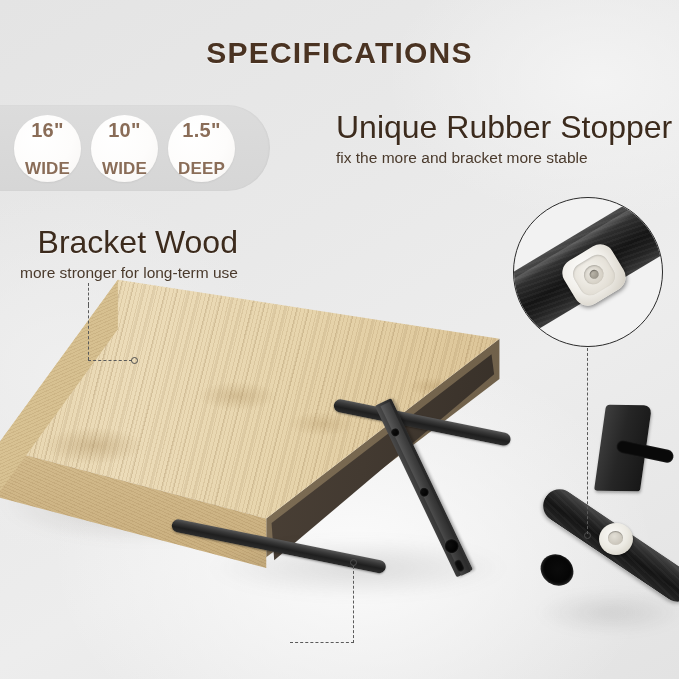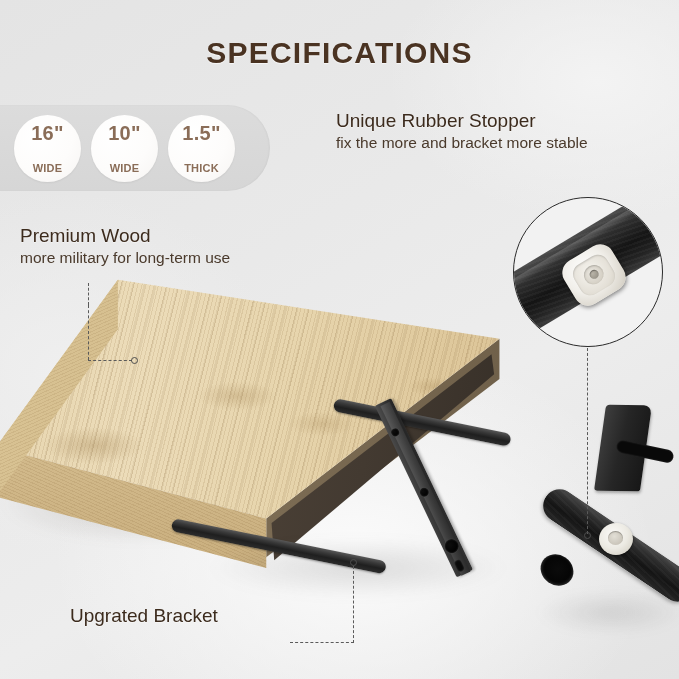--- a/index.html
+++ b/index.html
@@ -41,28 +41,29 @@
     width:67px;height:67px;border-radius:50%;
     background:radial-gradient(circle at 36% 30%,#ffffff 0%,#fdfcfb 55%,#f6f4f2 100%);
     display:flex;flex-direction:column;align-items:center;justify-content:center;
     box-shadow:0 1px 2px rgba(0,0,0,.06);
     flex:0 0 auto;
   }
   .badge .val{
     font-size:20px;font-weight:bold;color:#8a6d58;line-height:1;letter-spacing:.3px;
   }
   .badge .unit{
-    font-size:11px;font-weight:bold;color:#8a6d58;line-height:1;margin-top:20px;letter-spacing:.2px;
+    font-size:17px;font-weight:bold;color:#8a6d58;line-height:1;margin-top:20px;letter-spacing:.2px;
   }
 
   
   .callout{position:absolute;}
   .callout .head{
-    font-size:19px;font-weight:500;color:#3c2b1d;line-height:1.12;
+    font-size:32px;font-weight:500;color:#3c2b1d;line-height:1.12;
     text-shadow:0 1px 1px rgba(255,255,255,.55);
+    text-align:right;
   }
   .callout .sub{
     font-size:15.5px;color:#4a3a2c;line-height:1.2;margin-top:3px;
   }
 
   #co-stopper{left:336px;top:110px;}
   #co-wood{left:20px;top:225px;}
   #co-bracket{left:70px;top:605px;}
 
   
@@ -273,21 +274,21 @@
         <span class="unit">WIDE</span>
       </div>
 
       <div class="badge">
         <span class="val">10"</span>
         <span class="unit">WIDE</span>
       </div>
 
       <div class="badge">
         <span class="val">1.5"</span>
-        <span class="unit">THICK</span>
+        <span class="unit">DEEP</span>
       </div>
 
     </div>
   </div>
 
   <div id="shelf">
     <div class="shelf-shadow"></div>
     <div class="shelf-backedge"></div>
     <div class="shelf-cavity"></div>
     <div class="shelf-top"></div>
@@ -338,21 +339,20 @@
   <div class="dash-h" style="left:290px;top:642px;width:64px;"></div>
   <div class="dash-v" style="left:353px;top:566px;height:77px;"></div>
   <div class="dot" style="left:350px;top:559px;"></div>
 
   <div class="callout" id="co-stopper">
     <div class="head">Unique Rubber Stopper</div>
     <div class="sub">fix the more and bracket more stable</div>
   </div>
 
   <div class="callout" id="co-wood">
-    <div class="head">Premium Wood</div>
-    <div class="sub">more military for long-term use</div>
+    <div class="head">Bracket Wood</div>
+    <div class="sub">more stronger for long-term use</div>
   </div>
 
   <div class="callout" id="co-bracket">
-    <div class="head">Upgrated Bracket</div>
   </div>
 
 </div>
 
 </body></html>

